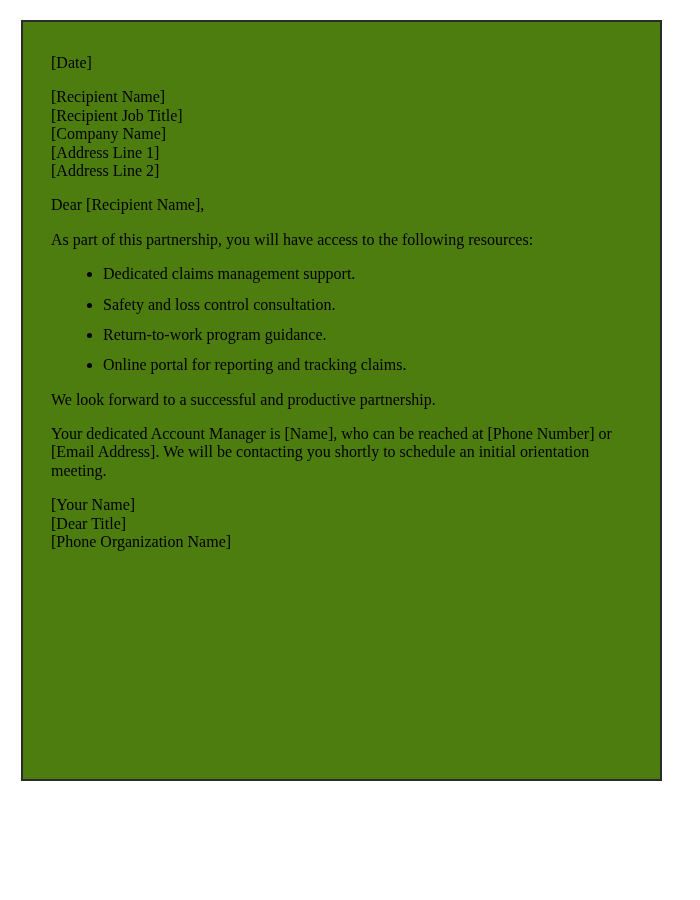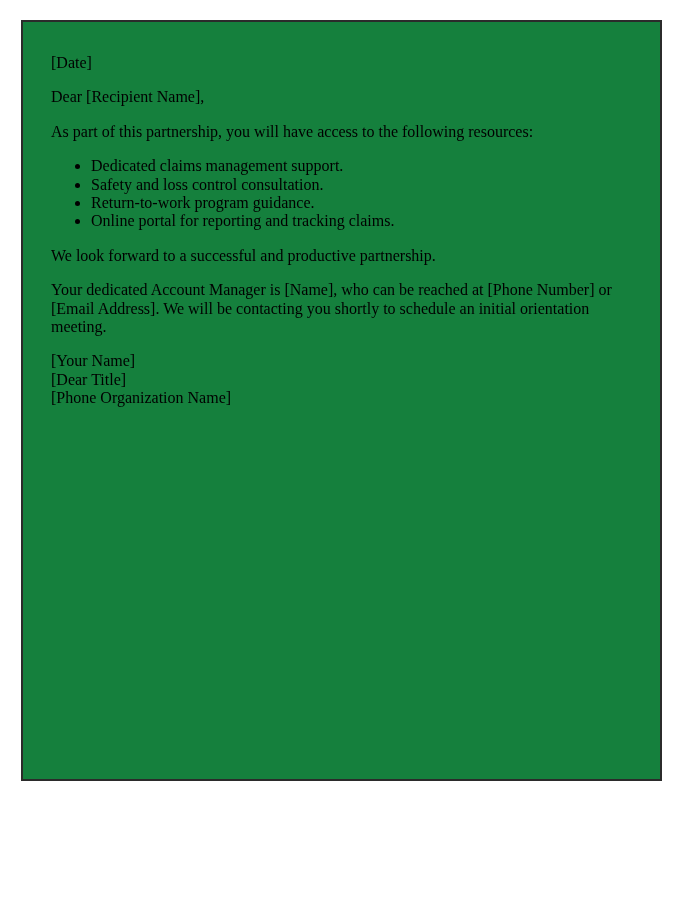--- a/index.html
+++ b/index.html
@@ -19,41 +19,48 @@
   .letter-frame {
     position: absolute;
     left: 21px;
     top: 20px;
     width: 641px;
     height: 761px;
     box-sizing: border-box;
     border: 2px solid #2b2b2b;
     padding: 16px 28px;
     overflow: hidden;
-    background: #15803d;
+    background: #4d7c0f;
   }
   .para {
     margin: 16px 0;
   }
   .bullet-list {
     margin: 16px 0;
     padding-left: 40px;
     list-style-type: disc;
   }
   .bullet-list li {
-    margin: 0;
+    margin: 12px;
   }
 </style>
 </head>
 <body>
 
 <div class="letter-frame">
 
   <div class="para">[Date]</div>
 
+  <div class="para">
+    <div>[Recipient Name]</div>
+    <div>[Recipient Job Title]</div>
+    <div>[Company Name]</div>
+    <div>[Address Line 1]</div>
+    <div>[Address Line 2]</div>
+  </div>
 
 
   <div class="para">Dear [Recipient Name],</div>
 
 
   <div class="para">As part of this partnership, you will have access to the following resources:</div>
 
   <ul class="bullet-list">
     <li>Dedicated claims management support.</li>
     <li>Safety and loss control consultation.</li>

